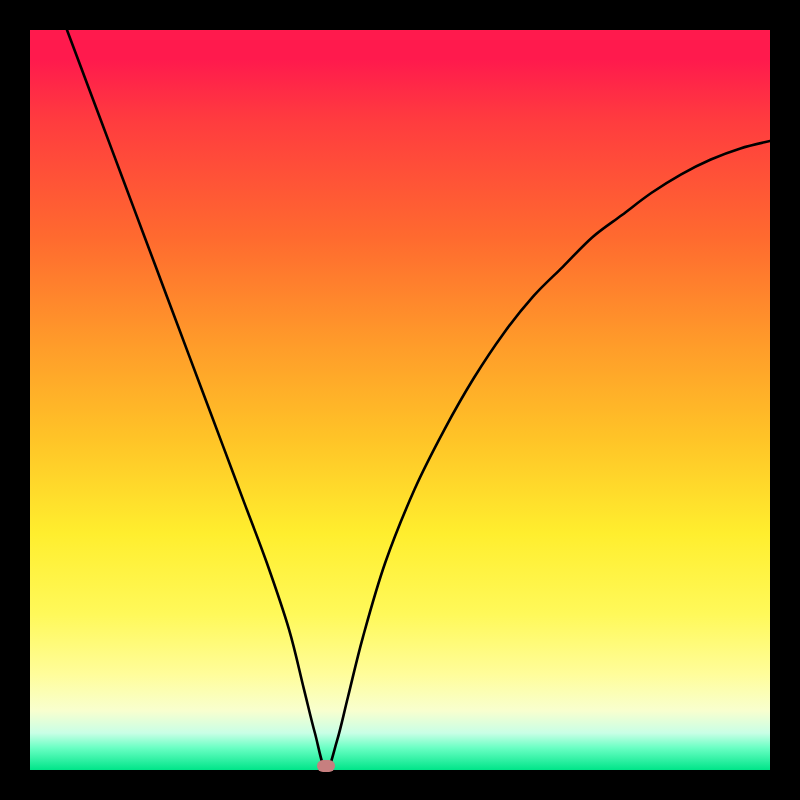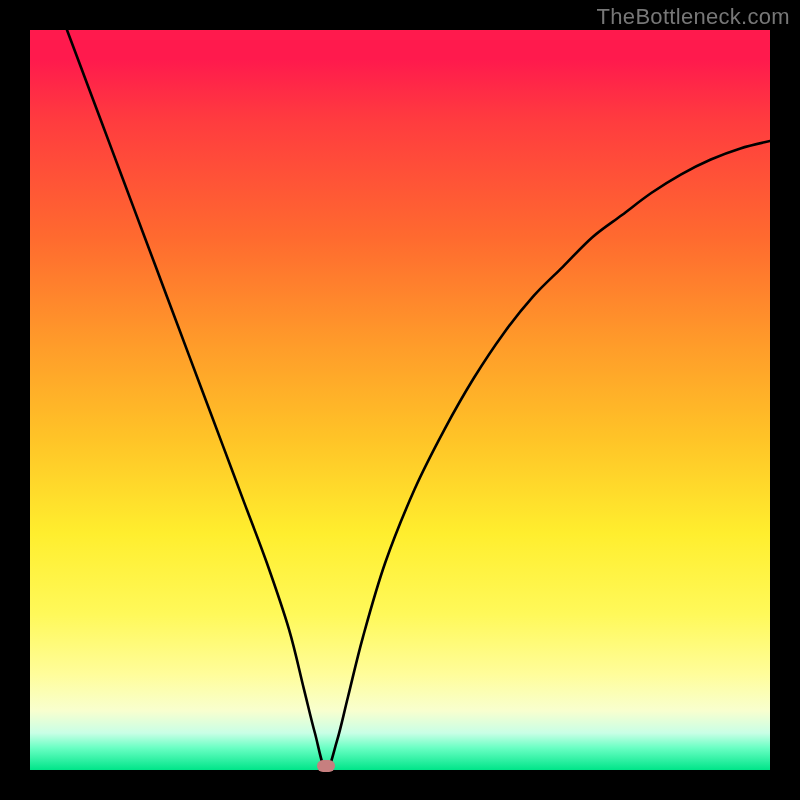--- a/index.html
+++ b/index.html
@@ -63,21 +63,20 @@
     height: 12px;
     background: #c77f7f;
     border-radius: 6px;
     transform: translate(-50%, -50%);
   }
 </style>
 </head>
 <body>
 
 <div class="frame">
-  <div class="watermark">TheBottleneck.com</div>
 
   <div class="plot">
     <svg class="curve" viewBox="0 0 740 740" preserveAspectRatio="none">
       <path id="curvePath" fill="none" stroke="#000000" stroke-width="2.6" stroke-linecap="round" stroke-linejoin="round" d="M 37.00 0.00 C 40.70 9.87, 51.80 39.47, 59.20 59.20 C 66.60 78.93, 74.00 98.67, 81.40 118.40 C 88.80 138.13, 96.20 157.87, 103.60 177.60 C 111.00 197.33, 118.40 217.07, 125.80 236.80 C 133.20 256.53, 140.60 276.27, 148.00 296.00 C 155.40 315.73, 162.80 335.47, 170.20 355.20 C 177.60 374.93, 185.00 394.67, 192.40 414.40 C 199.80 434.13, 207.20 453.87, 214.60 473.60 C 222.00 493.33, 229.40 511.83, 236.80 532.80 C 244.20 553.77, 252.83 578.43, 259.00 599.40 C 265.17 620.37, 269.48 641.33, 273.80 658.60 C 278.12 675.87, 281.20 689.43, 284.90 703.00 C 288.60 716.57, 292.30 738.77, 296.00 740.00 C 299.70 741.23, 303.40 722.73, 307.10 710.40 C 310.80 698.07, 313.88 683.27, 318.20 666.00 C 322.52 648.73, 326.83 629.00, 333.00 606.80 C 339.17 584.60, 346.57 557.47, 355.20 532.80 C 363.83 508.13, 374.93 481.00, 384.80 458.80 C 394.67 436.60, 404.53 418.10, 414.40 399.60 C 424.27 381.10, 434.13 363.83, 444.00 347.80 C 453.87 331.77, 463.73 316.97, 473.60 303.40 C 483.47 289.83, 493.33 277.50, 503.20 266.40 C 513.07 255.30, 522.93 246.67, 532.80 236.80 C 542.67 226.93, 552.53 215.83, 562.40 207.20 C 572.27 198.57, 582.13 192.40, 592.00 185.00 C 601.87 177.60, 611.73 169.58, 621.60 162.80 C 631.47 156.02, 641.33 149.85, 651.20 144.30 C 661.07 138.75, 670.93 133.82, 680.80 129.50 C 690.67 125.18, 700.53 121.48, 710.40 118.40 C 720.27 115.32, 735.07 112.23, 740.00 111.00"></path>
     </svg>
     <div id="marker" class="marker" style="left: 296px; top: 736px; background: rgb(199, 127, 127);"></div>
   </div>
 </div>
 
 </body></html>

